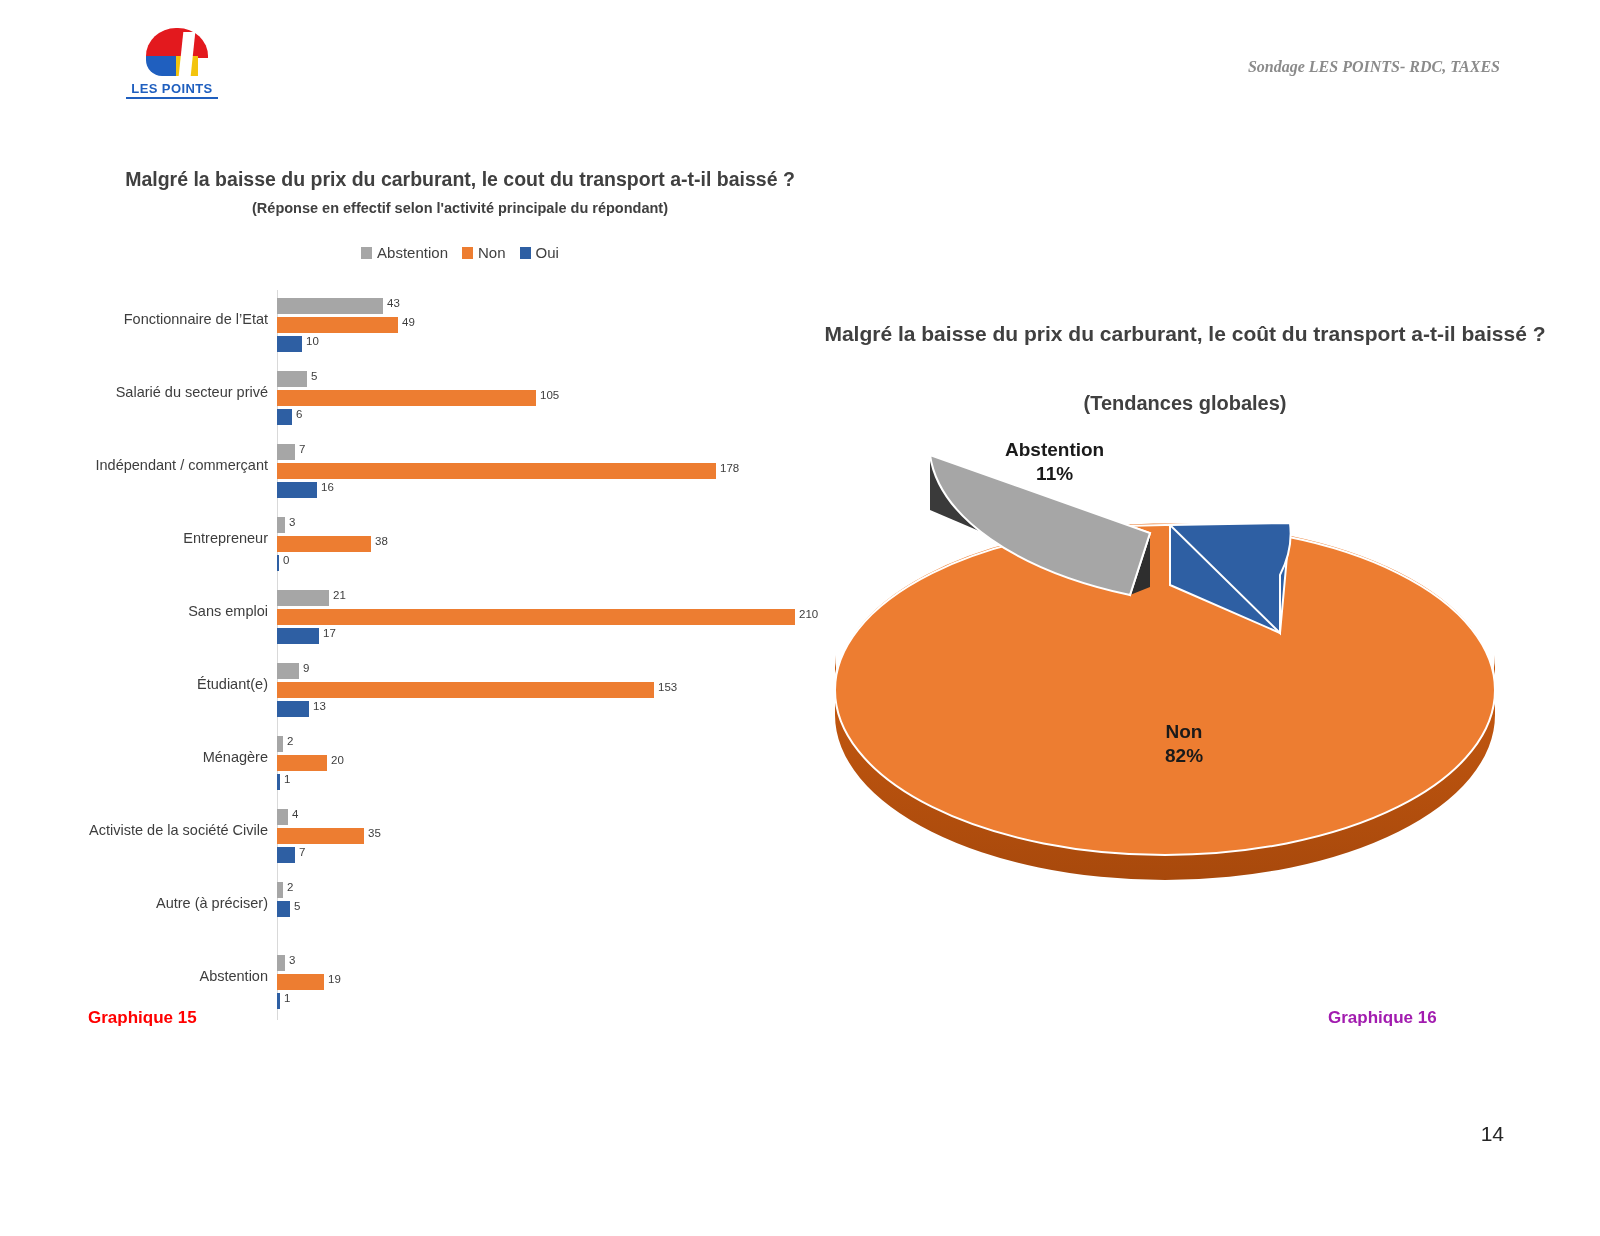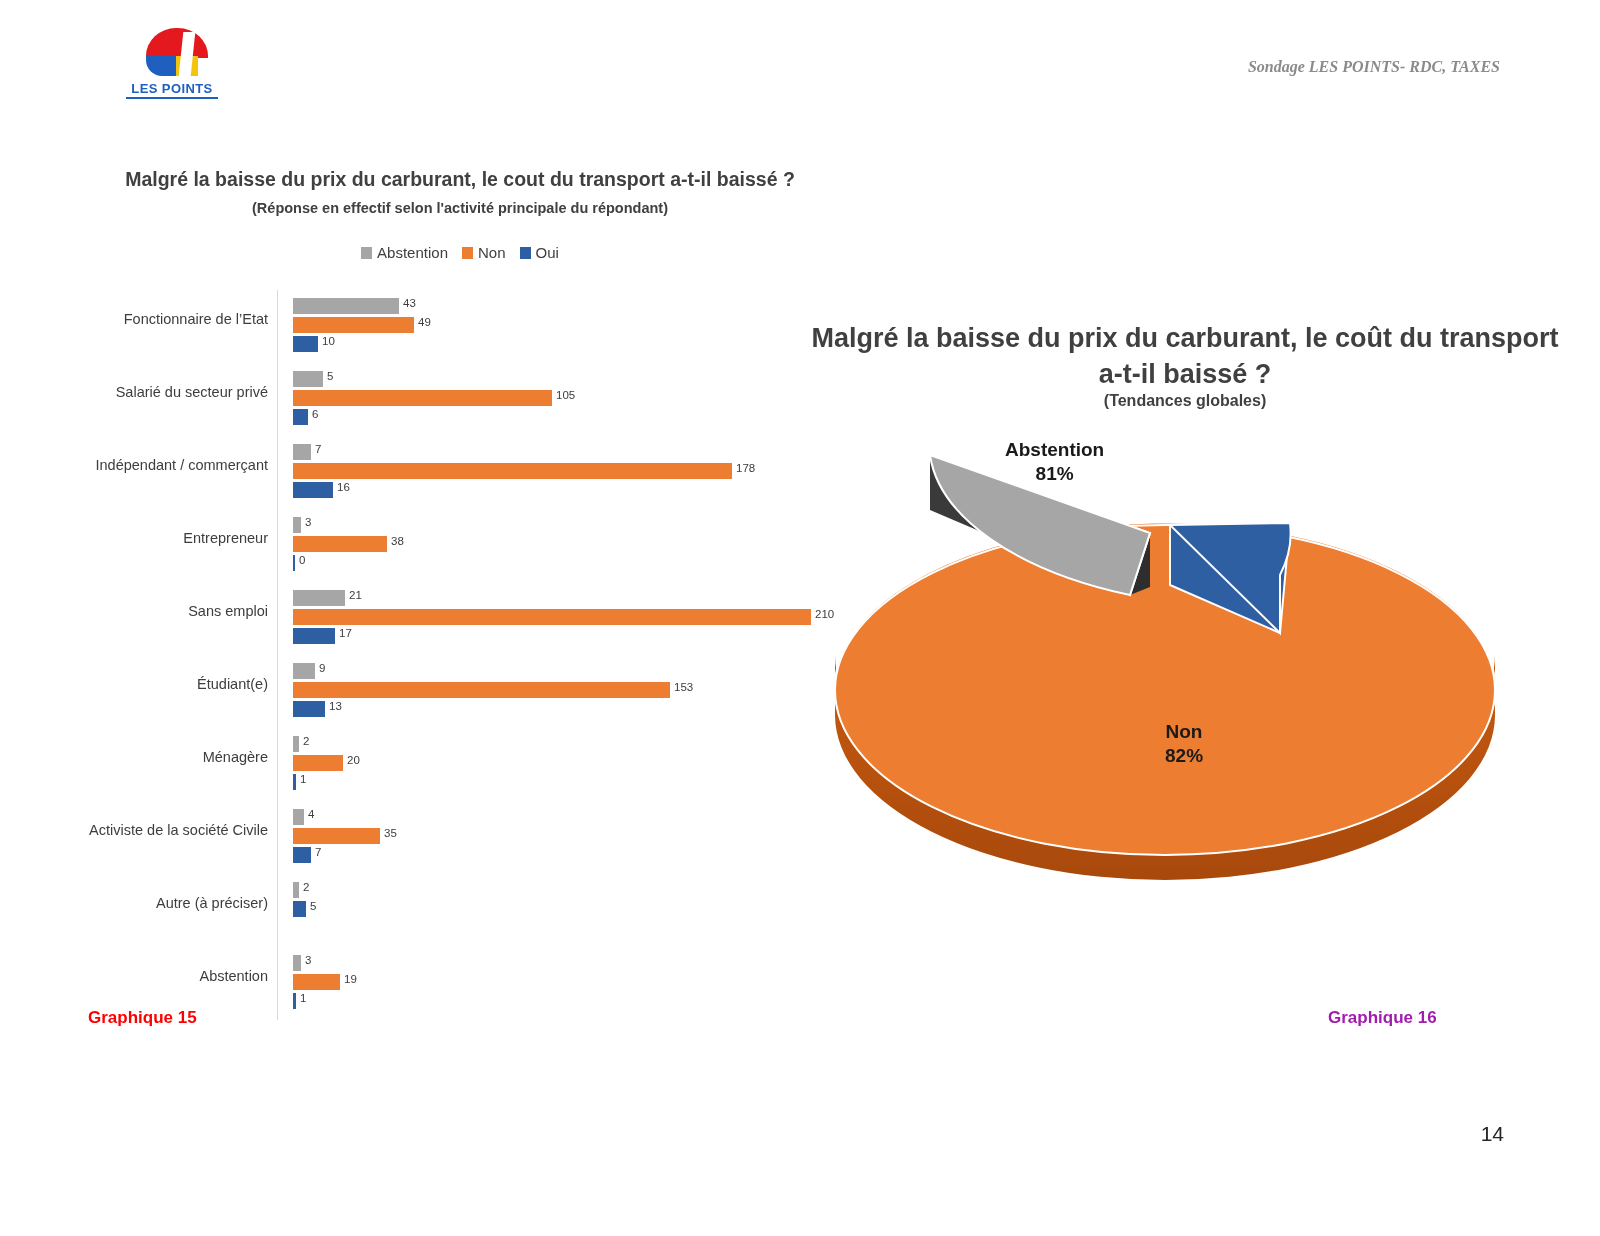--- a/index.html
+++ b/index.html
@@ -143,21 +143,20 @@
     position: absolute;
     left: 217px;
     top: 8px;
     width: 560px;
     height: 58px;
   }
   .bar-line {
     position: relative;
     height: 16px;
     margin-bottom: 3px;
-    margin-left: 16px;
   }
   .bar {
     position: absolute;
     left: 0; top: 0;
     height: 16px;
   }
   .bar.abst { background: #a6a6a6; }
   .bar.non  { background: #ed7d31; }
   .bar.oui  { background: #2e5fa3; }
   .bar-val {
@@ -191,31 +190,31 @@
     left: 790px;
     top: 310px;
     width: 790px;
     height: 680px;
   }
   #pie-title {
     position: absolute;
     left: 10px; top: 10px;
     width: 770px;
     text-align: center;
-    font-size: 27px;
+    font-size: 21px;
     font-weight: bold;
     color: #404040;
     line-height: 1.35;
   }
   #pie-subtitle {
     position: absolute;
     left: 10px; top: 82px;
     width: 770px;
     text-align: center;
-    font-size: 16px;
+    font-size: 20px;
     font-weight: bold;
     color: #404040;
   }
   #pie-svg {
     position: absolute;
     left: 10px;
     top: 105px;
   }
   .pie-lbl {
     position: absolute;
@@ -492,21 +491,21 @@
 
     <g>
       <path d="M 370 110 L 370 170 L 480 218 L 480 160 Z" fill="#1f4e96"></path>
       <path d="M 370 110 L 490 108 L 480 218 L 370 170 Z" fill="#2e5fa3" stroke="#ffffff" stroke-width="2"></path>
       <path d="M 370 110 L 490 108 A 330 165 0 0 1 480 160 L 480 218 Z" fill="#2e5fa3" stroke="#ffffff" stroke-width="2"></path>
     </g>
   </svg>
 
   <div class="pie-lbl" id="lbl-abstention">
     <div>Abstention</div>
-    <div>81%</div>
+    <div>11%</div>
   </div>
 
   <div class="pie-lbl" id="lbl-oui">
     <div>Oui</div>
     <div>7%</div>
   </div>
 
   <div class="pie-lbl" id="lbl-non">
     <div>Non</div>
     <div>82%</div>

